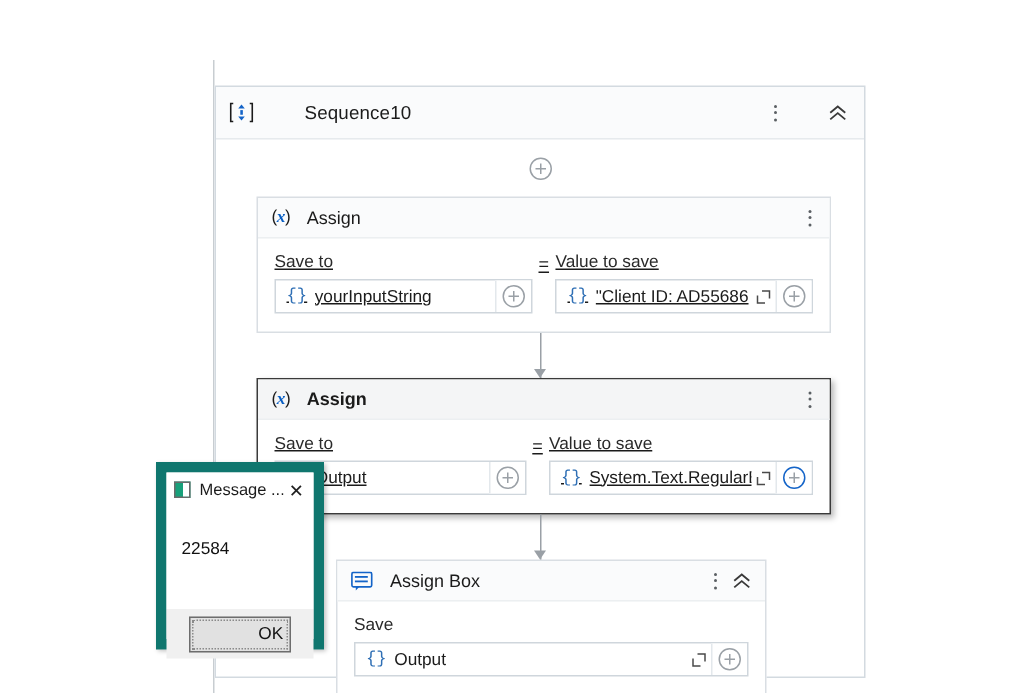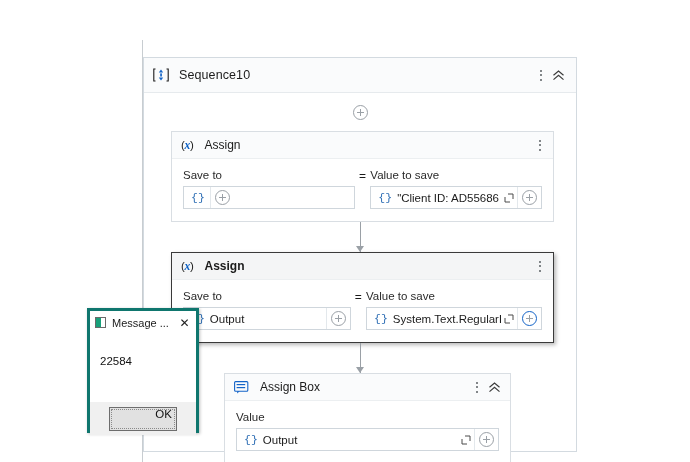--- a/index.html
+++ b/index.html
@@ -19,21 +19,21 @@
   
   .rail{position:absolute;left:142px;top:40px;width:1px;height:422px;background:#c8cdd1;}
 
   
   #sequence{
     position:absolute;left:143px;top:57px;width:434px;height:395px;
     background:#ffffff;border:1px solid #d3dae0;box-sizing:border-box;
   }
   .seq-header{
     position:relative;height:35px;background:#fafbfc;border-bottom:1px solid #e6eaed;
-    display:flex;align-items:center;padding:0 8px 0 9px;box-sizing:border-box;
+    display:flex;align-items:center;padding:0 8px 0 9px;box-sizing:border-box;gap:24px;
   }
   .seq-title{font-size:12.5px;color:#1b1b1b;margin-left:10px;letter-spacing:.1px;}
   .hdr-spacer{flex:1;}
 
   
   .kebab{width:14px;height:18px;display:flex;flex-direction:column;align-items:center;justify-content:center;gap:2.5px;cursor:pointer;}
   .kebab i{display:block;width:2px;height:2px;background:#5a5f63;border-radius:50%;}
   .chev{width:20px;height:18px;display:flex;align-items:center;justify-content:center;cursor:pointer;}
 
   
@@ -84,41 +84,41 @@
   }
   .fbox .braces{color:#2f6fb5;font-size:11.5px;padding:0 5px 0 7px;font-family:"Liberation Mono",monospace;}
   .fbox .val{flex:1;font-size:11.5px;color:#1b1b1b;white-space:nowrap;overflow:hidden;}
   .fbox .expand{width:16px;display:flex;align-items:center;justify-content:center;}
   .fbox .addon{
     width:23px;height:21px;border-left:1px solid #e3e8ec;background:#fff;
     display:flex;align-items:center;justify-content:center;flex:0 0 auto;
   }
   .eqsign{width:16px;text-align:center;font-size:12px;color:#1b1b1b;}
 
-  .assign-grid{display:flex;align-items:flex-start;}
+  .assign-grid{display:flex;align-items:flex-start;text-decoration:underline;}
   .assign-col{display:flex;flex-direction:column;}
 
   
   #msgdlg{
-    position:absolute;left:87px;top:308px;width:112px;height:125px;
-    background:#f0f0f0;border:3px solid #0f766e;box-sizing:border-box;
+    position:absolute;left:104px;top:308px;width:112px;height:125px;
+    background:#f0f0f0;border:7px solid #0f766e;box-sizing:border-box;
     box-shadow:1px 1px 3px rgba(0,0,0,.25);
     font-family:"Liberation Sans","DejaVu Sans",sans-serif;
   }
   .dlg-title{height:23px;background:#fff;display:flex;align-items:center;padding:0 3px 0 5px;box-sizing:border-box;}
   .dlg-ico{width:11px;height:11px;background:#18a07a;border:1px solid #6a6a6a;box-sizing:border-box;position:relative;flex:0 0 auto;}
   .dlg-ico:after{content:"";position:absolute;right:0;top:0;bottom:0;width:4px;background:#ffffff;}
   .dlg-name{font-size:11px;color:#1b1b1b;margin-left:6px;flex:1;white-space:nowrap;overflow:hidden;}
   .dlg-close{width:17px;height:17px;display:flex;align-items:center;justify-content:center;font-size:12px;color:#202020;cursor:pointer;}
   .dlg-body{height:68px;background:#fff;padding:20px 0 0 10px;box-sizing:border-box;}
   .dlg-msg{font-size:11.5px;color:#111;}
   .dlg-foot{height:33px;display:flex;align-items:center;justify-content:center;background:#f0f0f0;}
   .okbtn{
     width:68px;height:24px;background:#e1e1e1;border:1px solid #6d6d6d;box-sizing:border-box;
-    display:flex;align-items:flex-start;justify-content:center;position:relative;cursor:pointer;padding-left:41px;
+    display:flex;align-items:center;justify-content:center;position:relative;cursor:pointer;padding-left:41px;
   }
   .okbtn span{font-size:11.5px;color:#111;}
   .okbtn:after{content:"";position:absolute;left:1px;top:1px;right:1px;bottom:1px;border:1px dotted #8a8a8a;}
 </style>
 </head>
 <body>
 
 <div id="canvas">
 
   <div class="rail"></div>
@@ -166,20 +166,21 @@
             <i></i>
             <i></i>
           </span>
       </div>
       <div class="card-body">
         <div class="assign-grid">
           <div class="assign-col" style="width:176px;">
             <span class="flabel">Save to</span>
             <div class="fbox">
               <span class="braces">{}</span>
+              <span class="val">yourInputString</span>
               <span class="addon">
                 <span class="plusbtn"></span>
               </span>
             </div>
           </div>
           <div class="eqsign" style="padding-bottom:4px;">=</div>
           <div class="assign-col" style="width:176px;">
             <span class="flabel">Value to save</span>
             <div class="fbox">
               <span class="braces">{}</span>
@@ -272,21 +273,21 @@
             <i></i>
           </span>
         <span class="chev">
           <svg width="13" height="11" viewBox="0 0 13 11">
             <path d="M1.5 5.2 L6.5 1 L11.5 5.2" fill="none" stroke="#3a3a3a" stroke-width="1.2"></path>
             <path d="M1.5 9.6 L6.5 5.4 L11.5 9.6" fill="none" stroke="#3a3a3a" stroke-width="1.2"></path>
           </svg>
         </span>
       </div>
       <div class="card-body">
-        <span class="flabel" style="display:block;">Value</span>
+        <span class="flabel" style="display:block;">Save</span>
         <div class="fbox">
           <span class="braces">{}</span>
           <span class="val">Output</span>
           <span class="expand">
             <svg width="10" height="10" viewBox="0 0 10 10">
               <path d="M4 1 L9 1 L9 6" fill="none" stroke="#4a4a4a" stroke-width="1"></path>
               <path d="M6 9 L1 9 L1 4" fill="none" stroke="#4a4a4a" stroke-width="1"></path>
             </svg>
           </span>
           <span class="addon">

